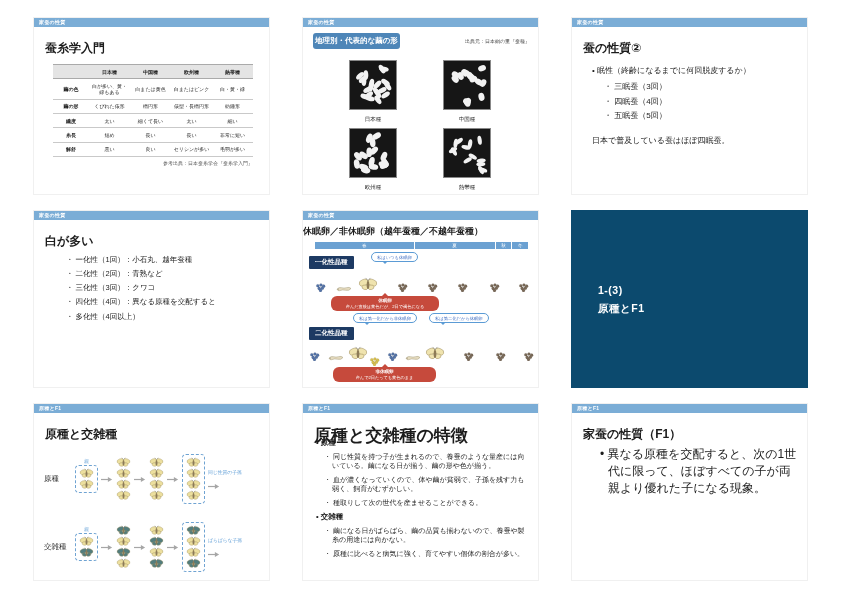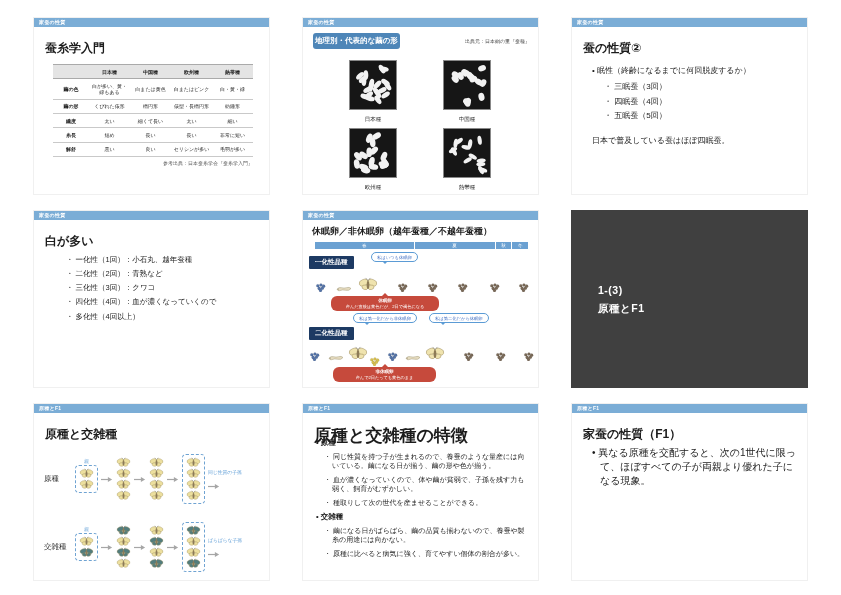--- a/index.html
+++ b/index.html
@@ -23,51 +23,51 @@
   .cocoon-box{width:48px;height:50px;background:#161616;border:1px solid #888;box-sizing:border-box;}
   .figure .cap{font-size:5.5px;margin-top:2px;color:#222;}
   
   .content{position:absolute;left:20px;right:8px;font-size:8px;line-height:1.35;color:#1c1c1c;}
   .b1{padding-left:8px;text-indent:-8px;margin-bottom:5px;}
   .b1::before{content:"• ";}
   .b2{margin-left:12px;padding-left:8px;text-indent:-8px;margin-bottom:4px;}
   .b2::before{content:"・ ";}
   .note{margin-top:14px;}
   
-  .s5-title{position:absolute;left:9px;top:14px;font-size:9px;font-weight:bold;color:#1c1c1c;}
+  .s5-title{position:absolute;left:0;top:14px;font-size:9px;font-weight:bold;color:#1c1c1c;}
   .season-bar{position:absolute;left:12px;right:10px;top:31px;height:7px;display:flex;gap:1px;}
   .season{background:#6ba1d2;color:#fff;font-size:4.5px;line-height:7px;text-align:center;}
   .navy-label{position:absolute;background:#1d3a63;color:#fff;font-size:6.5px;font-weight:bold;padding:2px 6px;border-radius:1px;}
   .bubble{position:absolute;background:#fff;border:1px solid #5b9bd5;border-radius:7px;color:#4472c4;font-size:4.3px;padding:1.5px 5px;white-space:nowrap;}
   .bubble::after{content:"";position:absolute;left:10px;bottom:-3px;border-left:3px solid transparent;border-right:3px solid transparent;border-top:3px solid #5b9bd5;}
   .icon-row{position:absolute;left:0;right:0;height:26px;}
   .icon-row .ic{position:absolute;bottom:0;}
   .callout{position:absolute;background:#c64a3c;color:#fff;border-radius:6px;text-align:center;padding:2px 4px;}
   .callout::before{content:"";position:absolute;top:-3px;left:50%;margin-left:-3px;border-left:3px solid transparent;border-right:3px solid transparent;border-bottom:3px solid #c64a3c;}
   .callout .ct{font-size:4.5px;font-weight:bold;line-height:1.3;}
   .callout .cx{font-size:4.2px;line-height:1.3;}
   
-  .divider{background:#404040;border:none;}
+  .divider{background:#0c4a6e;border:none;}
   .divider-text{position:absolute;left:27px;top:72px;color:#fff;font-size:10.5px;font-weight:bold;line-height:1.7;letter-spacing:.5px;}
   
   .gen-row{position:absolute;left:10px;right:2px;display:flex;align-items:center;gap:3px;}
   .gen-label{font-size:7.5px;color:#1c1c1c;width:28px;flex:none;}
   .moth-stack{display:flex;flex-direction:column;align-items:center;}
   .parent-box{position:relative;border:1px dashed #6fa3d2;border-radius:4px;padding:2px 3px;}
   .parent-tag{position:absolute;top:-8px;left:50%;transform:translateX(-50%);font-size:5px;color:#5b9bd5;}
   .result-col{display:flex;flex-direction:column;align-items:flex-start;gap:8px;}
   .result-label{font-size:4.8px;color:#5b9bd5;white-space:nowrap;}
   .arrow-ic{flex:none;}
   
   .content8{position:absolute;left:13px;right:7px;top:34px;font-size:7px;line-height:1.3;color:#1c1c1c;}
   .g-head{font-size:7.5px;font-weight:bold;padding-left:8px;text-indent:-8px;margin-bottom:4px;}
   .g-head::before{content:"• ";}
   .content8 .b2{margin-left:8px;margin-bottom:5px;}
   
-  .content9{position:absolute;left:20px;right:9px;top:42px;font-size:10px;line-height:1.4;color:#1c1c1c;}
+  .content9{position:absolute;left:28px;right:9px;top:42px;font-size:12px;line-height:1.4;color:#1c1c1c;}
   .content9 .b1{margin-bottom:9px;}
   .hidden-defs{position:absolute;width:0;height:0;overflow:hidden;}
 </style>
 </head>
 <body>
 
 <svg class="hidden-defs" aria-hidden="true">
   <defs>
     <symbol id="eggs" viewBox="0 0 12 10">
       <g fill="currentColor" stroke="rgba(0,0,0,.25)" stroke-width="0.3">
@@ -266,21 +266,21 @@
     </div>
   </div>
 
   <div class="slide" style="left:33px;top:210px">
     <div class="tab">家蚕の性質</div>
     <div class="s-title">白が多い</div>
     <div class="content" style="top:44px;font-size:7.5px">
       <div class="b2">一化性（1回）：小石丸、越年蚕種</div>
       <div class="b2">二化性（2回）：青熟など</div>
       <div class="b2">三化性（3回）：クワコ</div>
-      <div class="b2">四化性（4回）：血が濃くなっていくので</div>
+      <div class="b2">四化性（4回）：異なる原種を交配すると</div>
       <div class="b2">多化性（4回以上）</div>
     </div>
   </div>
 
   <div class="slide" style="left:302px;top:210px">
     <div class="tab">家蚕の性質</div>
     <div class="s5-title">休眠卵／非休眠卵（越年蚕種／不越年蚕種）</div>
     <div class="season-bar">
       <div class="season" style="flex:47">春</div>
       <div class="season" style="flex:38">夏</div>

